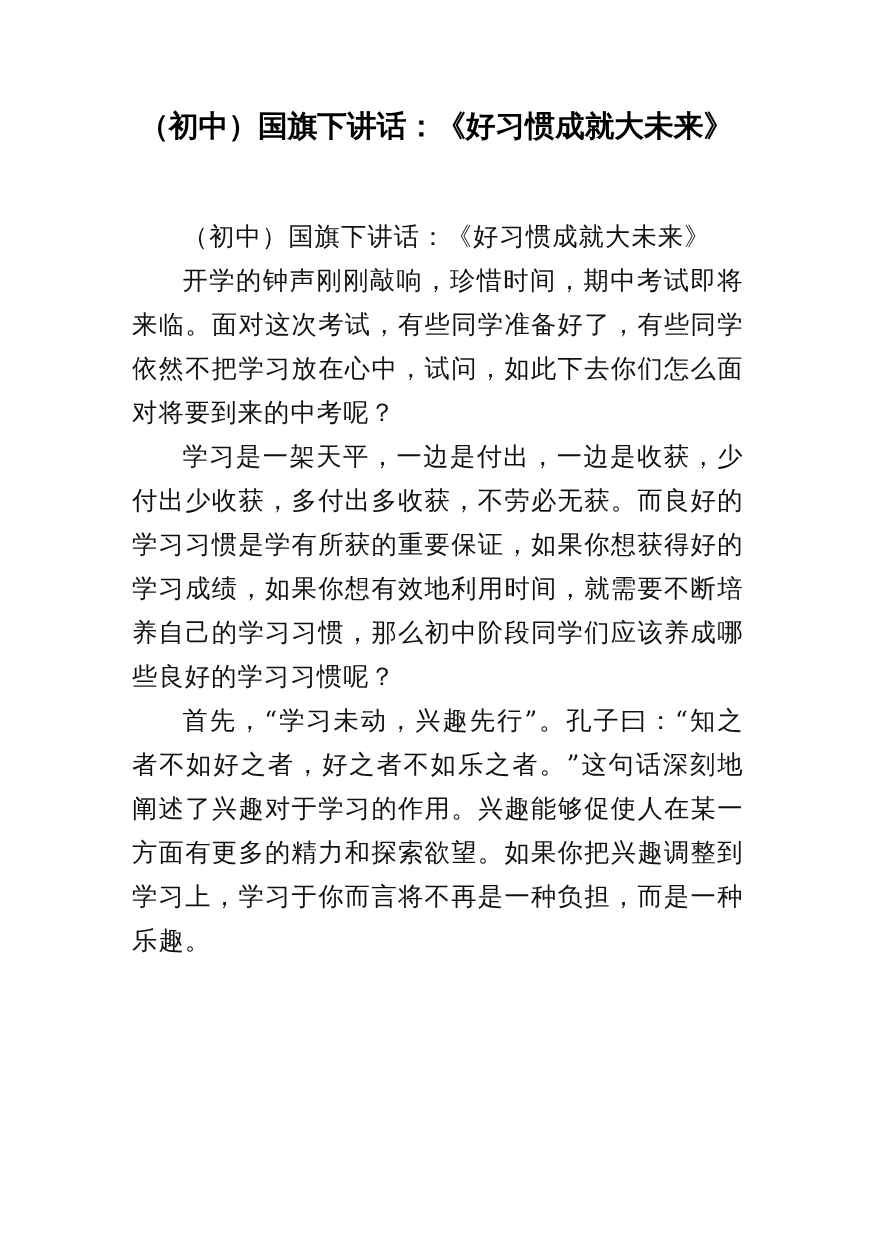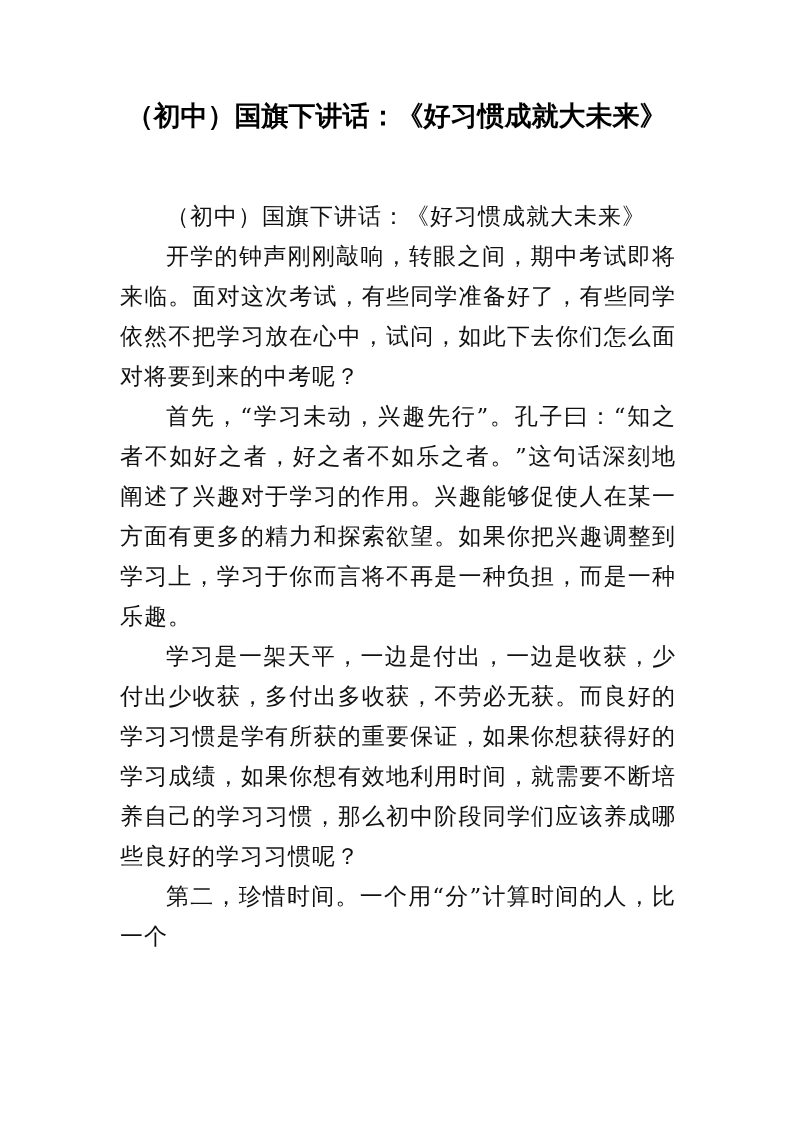--- a/index.html
+++ b/index.html
@@ -45,17 +45,16 @@
       letter-spacing: 1px;
     }
   </style>
 </head>
 <body>
 
 <h1 class="title">（初中）国旗下讲话：《好习惯成就大未来》</h1>
 
 <div class="body">
   <p>（初中）国旗下讲话：《好习惯成就大未来》</p>
-  <p>开学的钟声刚刚敲响，转眼之间，期中考试即将来临。面对这次考试，有些同学准备好了，有些同学依然不把学习放在心中，试问，如此下去你们怎么面对将要到来的中考呢？</p>
+  <p>开学的钟声刚刚敲响，珍惜时间，期中考试即将来临。面对这次考试，有些同学准备好了，有些同学依然不把学习放在心中，试问，如此下去你们怎么面对将要到来的中考呢？</p>
+  <p>学习是一架天平，一边是付出，一边是收获，少付出少收获，多付出多收获，不劳必无获。而良好的学习习惯是学有所获的重要保证，如果你想获得好的学习成绩，如果你想有效地利用时间，就需要不断培养自己的学习习惯，那么初中阶段同学们应该养成哪些良好的学习习惯呢？</p>
   <p>首先，“学习未动，兴趣先行”。孔子曰：“知之者不如好之者，好之者不如乐之者。”这句话深刻地阐述了兴趣对于学习的作用。兴趣能够促使人在某一方面有更多的精力和探索欲望。如果你把兴趣调整到学习上，学习于你而言将不再是一种负担，而是一种乐趣。</p>
-  <p>学习是一架天平，一边是付出，一边是收获，少付出少收获，多付出多收获，不劳必无获。而良好的学习习惯是学有所获的重要保证，如果你想获得好的学习成绩，如果你想有效地利用时间，就需要不断培养自己的学习习惯，那么初中阶段同学们应该养成哪些良好的学习习惯呢？</p>
-  <p>第二，珍惜时间。一个用“分”计算时间的人，比一个</p>
 </div>
 
 </body></html>

